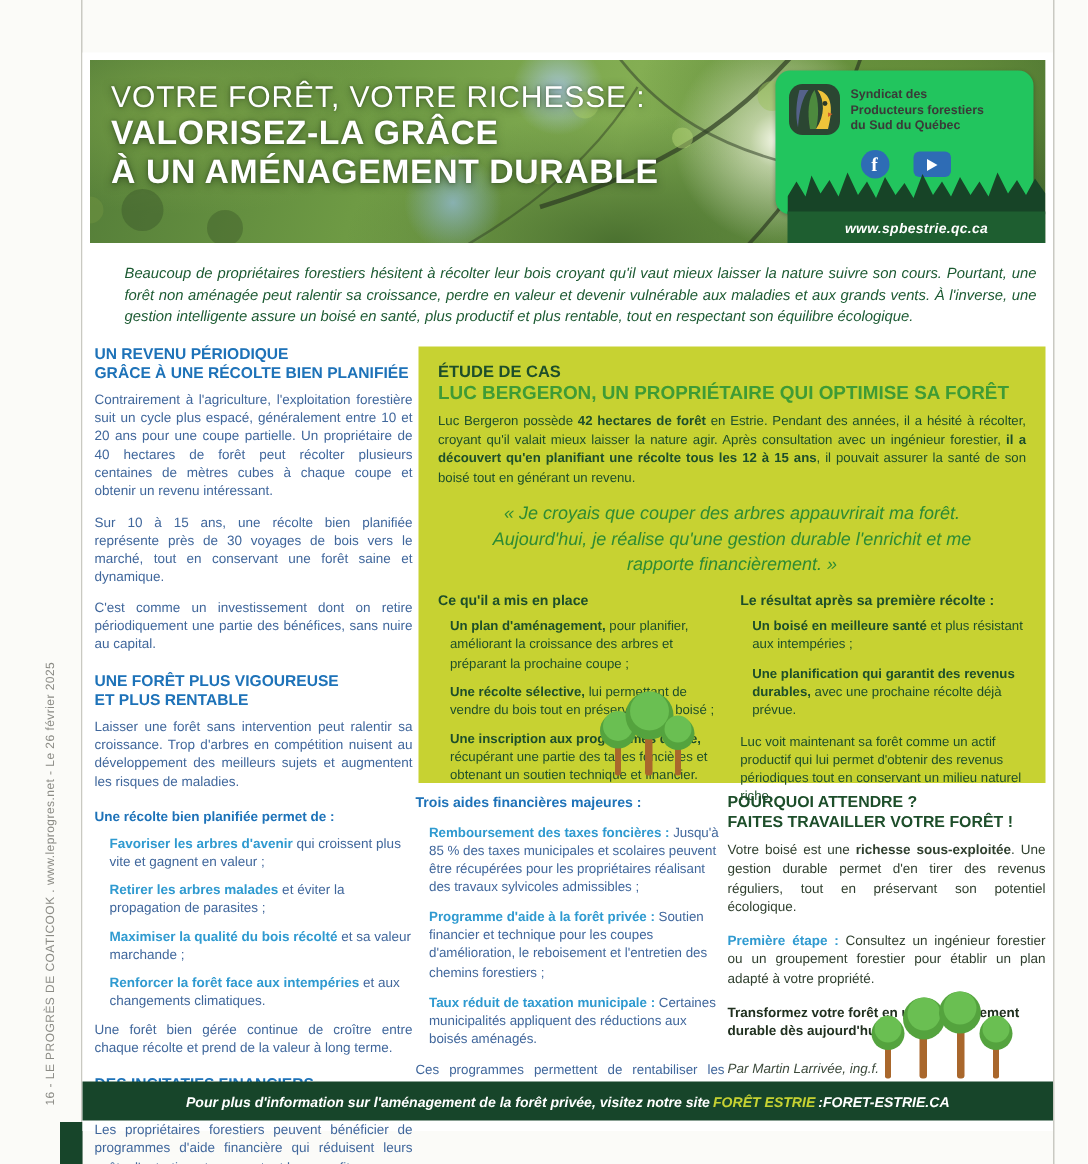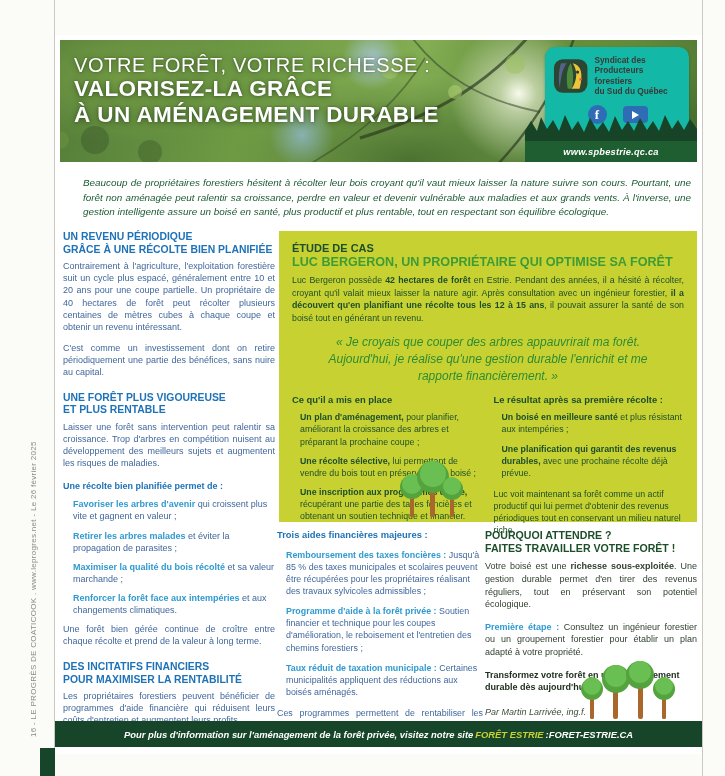--- a/index.html
+++ b/index.html
@@ -40,21 +40,21 @@
       radial-gradient(ellipse 260px 110px at 86% 16%, rgba(104,144,58,.9), rgba(104,144,58,0) 70%),
       radial-gradient(ellipse 250px 120px at 55% 100%, rgba(72,110,46,.95), rgba(72,110,46,0) 72%),
       linear-gradient(105deg, #537c38 0%, #6e9a44 30%, #84ae53 55%, #5c883c 80%, #43682e 100%);
   }
   .branches{position:absolute;inset:0;}
   .header-title{position:absolute;left:14px;top:14px;color:#fff;line-height:1.12;
     text-shadow:0 1px 6px rgba(20,40,15,.55), 0 0 2px rgba(20,40,15,.4);}
   .header-title .t1{font-size:20px;font-weight:400;letter-spacing:.6px;}
   .header-title .t2,.header-title .t3{font-size:22.5px;font-weight:700;letter-spacing:.4px;}
 
-  .logo-card{position:absolute;right:8px;top:7px;width:144px;height:96px;background:#14b8a6;
+  .logo-card{position:absolute;right:8px;top:7px;width:172px;height:96px;background:#22c55e;
     border-radius:10px;box-shadow:0 1px 3px rgba(0,0,0,.25);padding:8px 7px 6px 8px;box-sizing:border-box;}
   .logo-row{display:flex;align-items:center;gap:6px;}
   .org-name{font-size:8.3px;font-weight:700;color:#3a3a38;line-height:1.25;}
   .social-row{display:flex;justify-content:center;align-items:center;gap:16px;margin-top:9px;}
   .fb-icon{width:19px;height:19px;border-radius:50%;background:#2e6cb5;color:#fff;font-weight:700;
     font-size:13px;display:flex;align-items:center;justify-content:center;cursor:pointer;font-family:"Liberation Serif",serif;}
   .yt-icon{width:25px;height:17px;border-radius:4px;background:#2e6cb5;display:flex;align-items:center;justify-content:center;cursor:pointer;}
   .yt-icon::after{content:"";width:0;height:0;border-left:7px solid #fff;border-top:4.5px solid transparent;border-bottom:4.5px solid transparent;margin-left:1px;}
 
   .treeline{position:absolute;right:0;bottom:19px;width:172px;height:30px;}
@@ -180,20 +180,21 @@
       <span>www.spbestrie.qc.ca</span>
     </div>
   </div>
 
   <div class="intro">Beaucoup de propriétaires forestiers hésitent à récolter leur bois croyant qu'il vaut mieux laisser la nature suivre son cours. Pourtant, une forêt non aménagée peut ralentir sa croissance, perdre en valeur et devenir vulnérable aux maladies et aux grands vents. À l'inverse, une gestion intelligente assure un boisé en santé, plus productif et plus rentable, tout en respectant son équilibre écologique.</div>
 
   <div class="colL">
     <h3 class="pre">UN REVENU PÉRIODIQUE
 GRÂCE À UNE RÉCOLTE BIEN PLANIFIÉE</h3>
     <p>Contrairement à l'agriculture, l'exploitation forestière suit un cycle plus espacé, généralement entre 10 et 20 ans pour une coupe partielle. Un propriétaire de 40 hectares de forêt peut récolter plusieurs centaines de mètres cubes à chaque coupe et obtenir un revenu intéressant.</p>
+    <p>Sur 10 à 15 ans, une récolte bien planifiée représente près de 30 voyages de bois vers le marché, tout en conservant une forêt saine et dynamique.</p>
     <p>C'est comme un investissement dont on retire périodiquement une partie des bénéfices, sans nuire au capital.</p>
 
     <h3 class="pre gap">UNE FORÊT PLUS VIGOUREUSE
 ET PLUS RENTABLE</h3>
     <p>Laisser une forêt sans intervention peut ralentir sa croissance. Trop d'arbres en compétition nuisent au développement des meilleurs sujets et augmentent les risques de maladies.</p>
     <div class="list-title">Une récolte bien planifiée permet de :</div>
     <div class="item"><span class="b">Favoriser les arbres d'avenir</span><span> qui croissent plus vite et gagnent en valeur ;</span></div>
     <div class="item"><span class="b">Retirer les arbres malades</span><span> et éviter la propagation de parasites ;</span></div>
     <div class="item"><span class="b">Maximiser la qualité du bois récolté</span><span> et sa valeur marchande ;</span></div>
     <div class="item"><span class="b">Renforcer la forêt face aux intempéries</span><span> et aux changements climatiques.</span></div>

